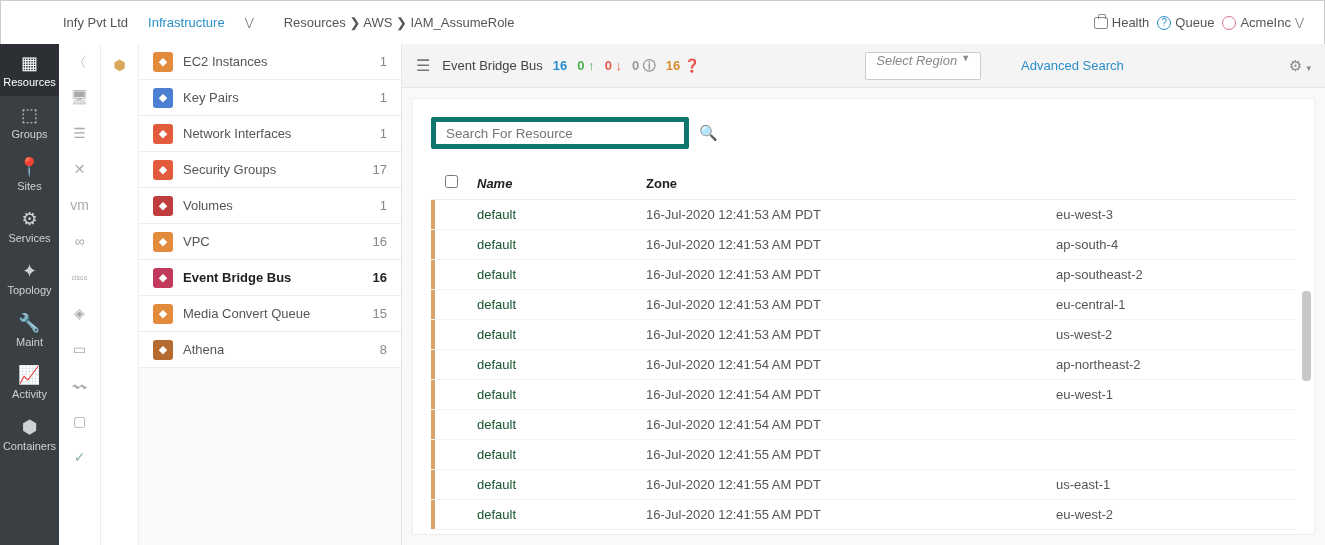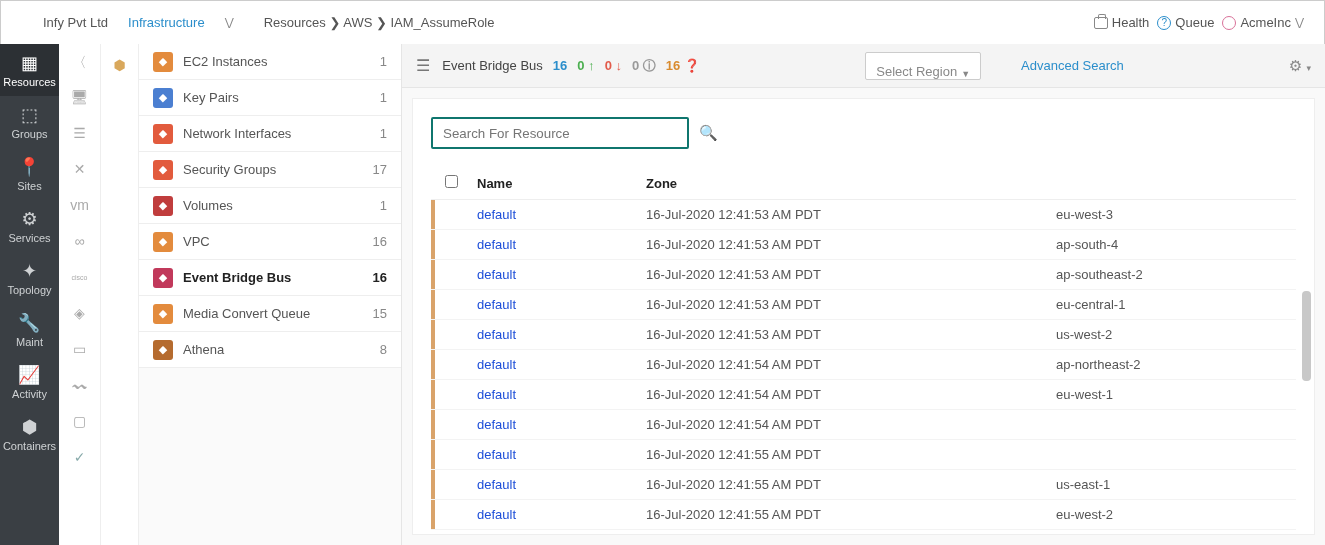--- a/index.html
+++ b/index.html
@@ -1,19 +1,19 @@
 <!DOCTYPE html>
 <html><head>
 <meta charset="utf-8">
 <style>
 * { box-sizing: border-box; margin: 0; padding: 0; }
 body { font-family: -apple-system, BlinkMacSystemFont, "Segoe UI", Arial, sans-serif; font-size: 13px; color: #333; width: 1325px; height: 545px; overflow: hidden; border: 1px solid #ccc; background: #fff; }
 
 
-.topbar { height: 44px; border-bottom: 1px solid #e5e5e5; display: flex; align-items: center; padding: 0 20px 0 42px; gap: 20px; }
+.topbar { height: 44px; border-bottom: 1px solid #e5e5e5; display: flex; align-items: center; padding: 0 20px 0 62px; gap: 20px; }
 .topbar .org { color: #555; }
 .topbar .infra { color: #2b8ecb; display: flex; align-items: center; gap: 8px; }
 .topbar .chev { color: #888; font-size: 11px; }
 .topbar .breadcrumb { color: #555; margin-left: 10px; }
 .topbar .right { margin-left: auto; display: flex; align-items: center; gap: 8px; }
 .topbar .right .itm { display: flex; align-items: center; gap: 4px; color: #555; cursor: pointer; }
 .icon-health { width: 14px; height: 12px; border: 1.5px solid #888; border-radius: 2px; position: relative; }
 .icon-health:before { content:""; position:absolute; top:-4px; left:3px; width:6px; height:4px; border:1.5px solid #888; border-bottom:none; border-radius: 2px 2px 0 0; }
 .icon-help { width:14px; height:14px; border:1.5px solid #2b8ecb; border-radius:50%; color:#2b8ecb; font-size:10px; line-height:12px; text-align:center; }
 .icon-user { width:14px; height:14px; border:1.5px solid #d97199; border-radius:50%; position:relative; }
@@ -44,36 +44,36 @@
 .main { position: absolute; left: 402px; right: 0; top: 44px; bottom: 0; display:flex; flex-direction:column; background:#f9f9f9; }
 .toolbar { height: 44px; background:#f4f4f4; border-bottom:1px solid #e5e5e5; display:flex; align-items:center; padding:0 14px; gap:10px; }
 .toolbar .menu-ico { color:#777; font-size:16px; margin-right:2px; cursor:pointer; }
 .toolbar .tb-title { color:#444; }
 .toolbar .stat { font-weight:600; }
 .stat.total { color:#2b8ecb; }
 .stat.up { color:#4caf50; }
 .stat.down { color:#e25b4b; }
 .stat.unk { color:#999; }
 .stat.warn { color:#d98b2f; }
-.region-btn { margin-left:auto; border:1px solid #ccc; background:#fff; color:#888; height:28px; padding:0 10px; border-radius:2px; display:flex; align-items:flex-end; gap:4px; cursor:pointer; }
+.region-btn { margin-left:auto; border:1px solid #ccc; background:#fff; color:#888; height:28px; padding:0 10px; border-radius:2px; display:flex; align-items:flex-start; gap:4px; cursor:pointer;font-style:italic; }
 .adv-search { color:#2b8ecb; cursor:pointer; margin-left:30px; }
 .gear { color:#888; margin-left:auto; cursor:pointer; font-size:15px; }
 
 .content { flex:1; padding:18px; background:#fff; margin:10px; border:1px solid #eee; overflow:hidden; position:relative; }
 .search-row { display:flex; align-items:center; gap:10px; margin-bottom:18px; }
-.search-box { width:258px; height:32px; border:2px solid #0f766e; padding:0 10px; color:#888; border-radius:2px; }
+.search-box { width:258px; height:32px; border:5px solid #0f766e; padding:0 10px; color:#888; border-radius:2px; }
 .search-ico { color:#888; font-size:15px; cursor:pointer; }
 
 .tbl { width:100%; }
 .tbl .hdr { display:flex; align-items:center; font-weight:700; color:#222; padding:8px 0; border-bottom:1px solid #eee; }
 .tbl .row { display:flex; align-items:center; height:30px; border-bottom:1px solid #f3f3f3; position:relative; }
 .tbl .row:before { content:""; position:absolute; left:0; top:0; bottom:0; width:4px; background:#d9a36a; }
 .col-chk { width:40px; padding-left:14px; }
-.col-name { width:175px; padding-left:6px; color:#1d4ed8; cursor:pointer; }
-.hdr .col-name { color:#222; cursor:default; }
+.col-name { width:175px; padding-left:6px; color:#14532d; cursor:pointer; }
+.hdr .col-name { color:#222; cursor:default;font-style:italic; }
 .col-time { width:410px; color:#555; }
 .col-zone { flex:1; color:#555; }
 .hdr .col-zone, .hdr .col-time { color:#222; }
 input[type=checkbox]{ width:13px; height:13px; }
 
 .scroll-thumb { position:absolute; right:3px; top:192px; width:9px; height:90px; background:#c8c8c8; border-radius:4px; }
 </style>
 </head>
 <body>
 

